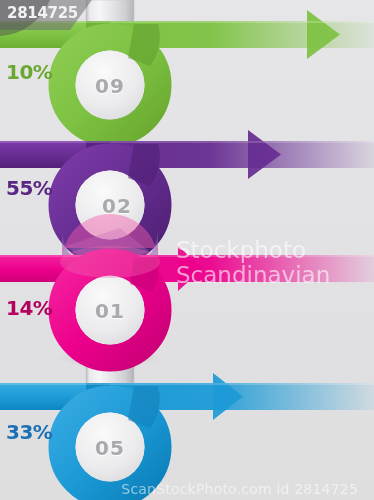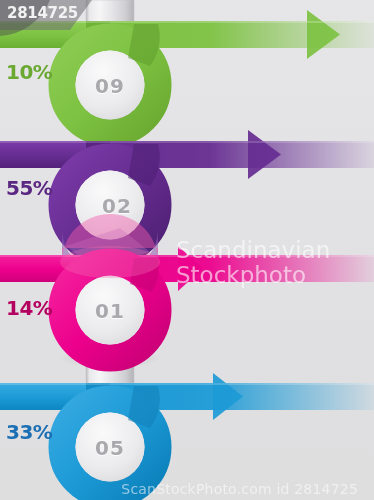--- a/index.html
+++ b/index.html
@@ -266,19 +266,19 @@
   <div class="pct" style="left:6px;top:420px;color:#1b6fb5;">33%</div>
 
   <div class="ringnum" style="left:95px;top:74px;">09</div>
   <div class="ringnum" style="left:102px;top:194px;">02</div>
   <div class="ringnum" style="left:95px;top:299px;">01</div>
   <div class="ringnum" style="left:95px;top:436px;">05</div>
 
   <div class="wm-corner">2814725</div>
 
   <div class="wm-center">
+    <div>Stockphoto</div>
     <div>Scandinavian</div>
-    <div>Stockphoto</div>
   </div>
 
   <div class="wm-footer">ScanStockPhoto.com id 2814725</div>
 
 </div>
 
 </body></html>

